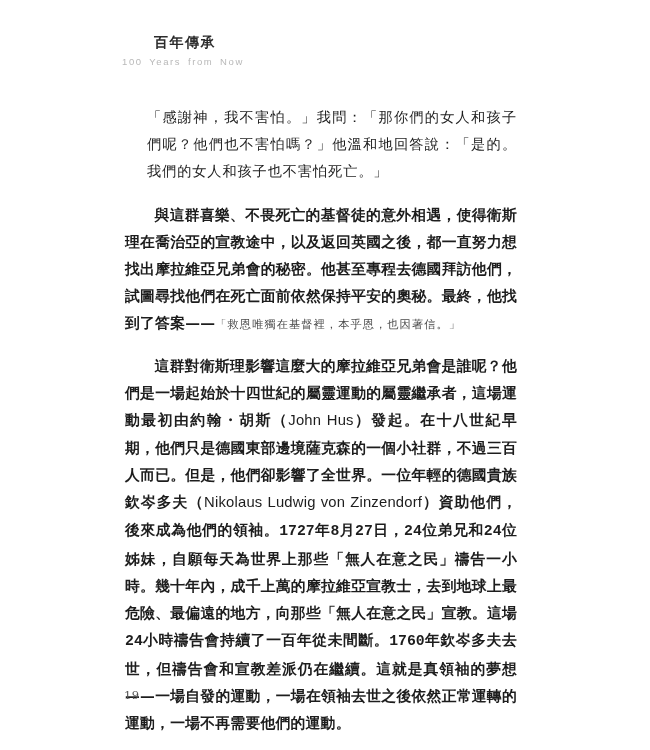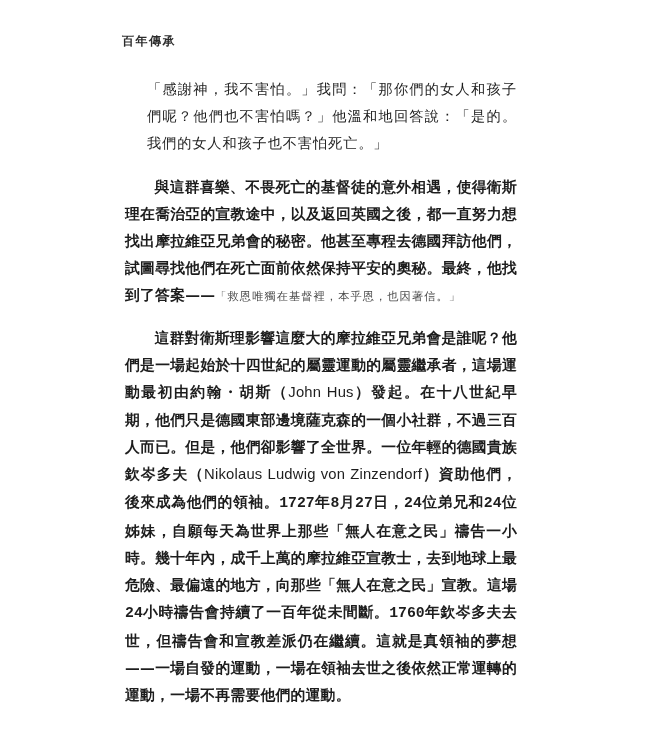--- a/index.html
+++ b/index.html
@@ -24,41 +24,42 @@
   
   .runhead {
     position: absolute;
     left: 122px;
     top: 34px;
     width: 420px;
   }
   .runhead-title {
     font-family: "DejaVu Serif", "Liberation Serif", serif;
     font-weight: bold;
-    font-size: 12px;
+    font-size: 14px;
     letter-spacing: 1.5px;
     color: #2b2b2b;
     line-height: 1.25;
     white-space: nowrap;
+    margin-left: 32px;
   }
   .runhead-sub {
     margin-top: 4px;
     font-family: "Liberation Sans", "DejaVu Sans", sans-serif;
     font-size: 9.5px;
     letter-spacing: 1.6px;
     word-spacing: 2.5px;
     color: #b8b8b8;
     white-space: nowrap;
   }
 
   
   .textblock {
     position: absolute;
     left: 125px;
-    top: 76px;
+    top: 104px;
     width: 392px;
   }
 
   p.para {
     margin: 0;
     color: #1d1d1d;
     text-align: justify;
     text-justify: inter-character;
   }
 
@@ -118,20 +119,21 @@
     letter-spacing: 0.5px;
   }
 </style>
 </head>
 <body>
 
 <div class="page">
 
   <div class="runhead">
     <div class="runhead-title">百年傳承</div>
+    <div class="runhead-sub">100 Years from Now</div>
   </div>
 
   <div class="textblock">
 
     <p class="para para-quote">「感謝神，我不害怕。」我問：「那你們的女人和孩子們呢？他們也不害怕嗎？」他溫和地回答說：「是的。我們的女人和孩子也不害怕死亡。」</p>
 
     <div class="spacer-sm"></div>
 
     <p class="para para-body"><span>與這群喜樂、不畏死亡的基督徒的意外相遇，使得衛斯理在喬治亞的宣教途中，以及返回英國之後，都一直努力想找出摩拉維亞兄弟會的秘密。他甚至專程去德國拜訪他們，試圖尋找他們在死亡面前依然保持平安的奧秘。最終，他找到了答案——</span><span class="scripture">「救恩唯獨在基督裡，本乎恩，也因著信。」</span></p>
 

